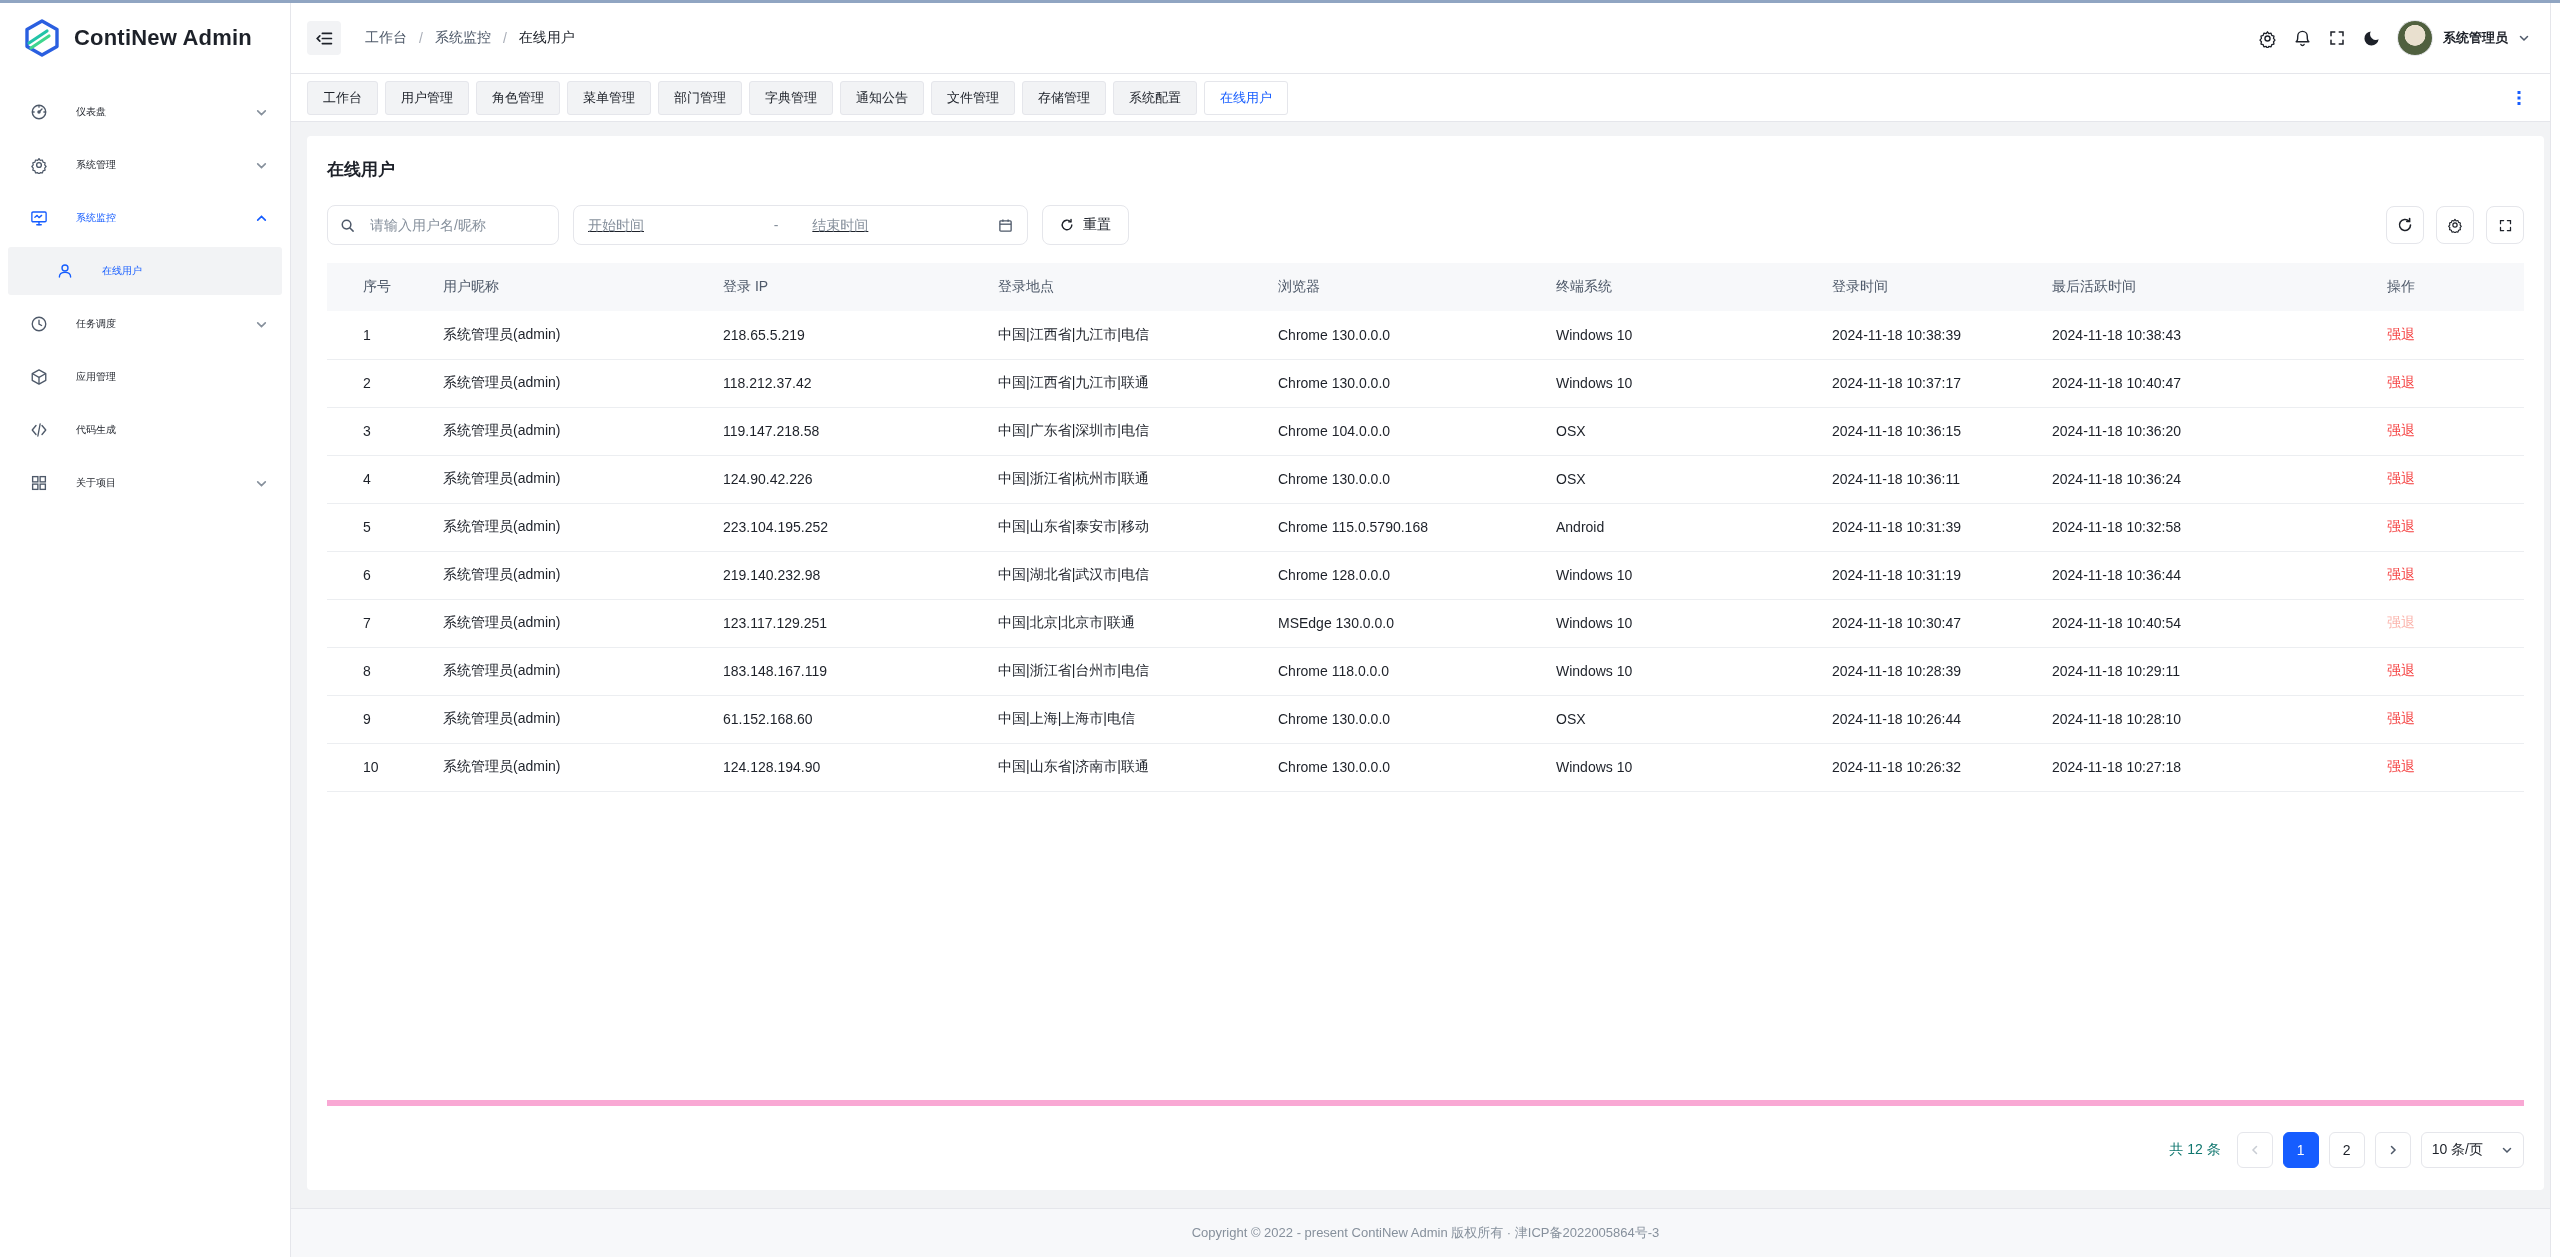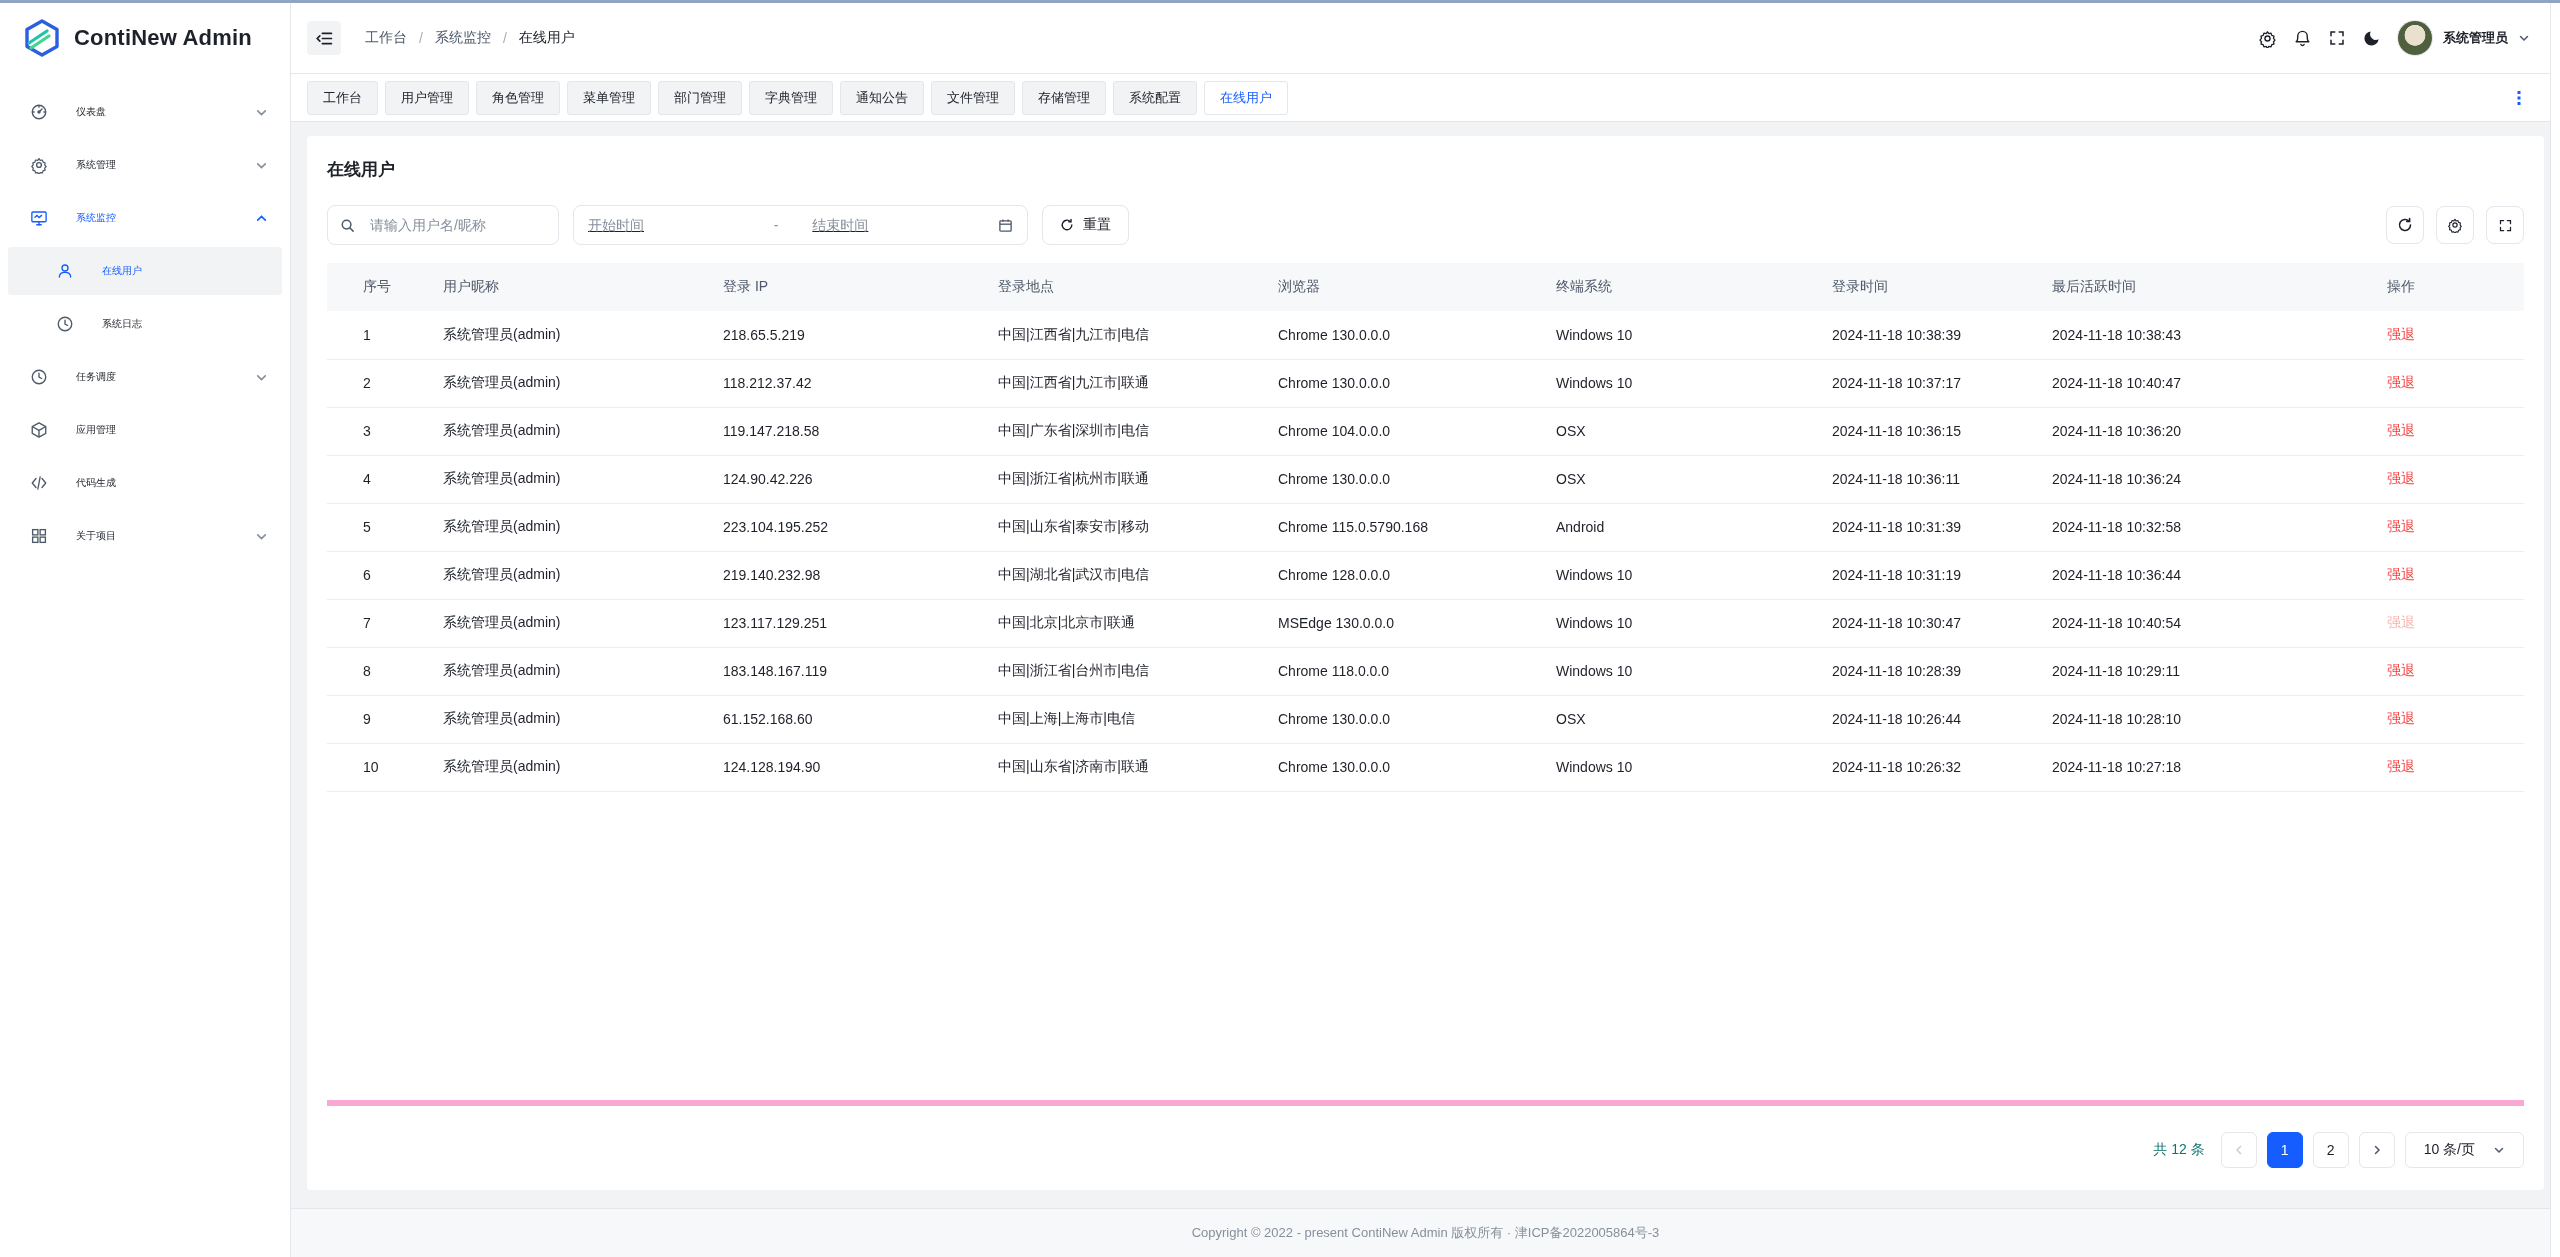--- a/index.html
+++ b/index.html
@@ -79,21 +79,21 @@
   .force-logout.disabled { color:#fbb3ab; cursor:default; }
 
   
   #pagination { display:flex; justify-content:flex-end; align-items:center; gap:10px; margin-top:26px; font-size:14px; color:#1d2129; }
   #total-label { margin-right:6px; color:#0f766e; }
   .page-btn { min-width:36px; height:36px; padding:0 4px; border:1px solid #e5e6eb; border-radius:6px; background:#fff;
               display:flex; align-items:center; justify-content:center; font-size:14px; color:#1d2129; cursor:pointer; }
   .page-btn.active { background:#165dff; border-color:#165dff; color:#fff; }
   .page-btn.nav { color:#4e5969; }
   .page-btn.disabled { color:#c9cdd4; cursor:default; }
-  .page-size { height:36px; padding:0 18px; border:1px solid #e5e6eb; border-radius:6px; background:#fff;
+  .page-size { height:36px; padding:0 10px; border:1px solid #e5e6eb; border-radius:6px; background:#fff;
                display:flex; align-items:center; gap:18px; font-size:14px; color:#1d2129; cursor:pointer; }
 
   
   #footer { height:49px; background:#f7f8fa; border-top:1px solid #e5e6eb; display:flex; align-items:center; justify-content:center; }
   #footer-text { font-size:13px; color:#86909c; }
 
   
   #scroll-gutter { position:fixed; top:3px; right:0; bottom:0; width:10px; background:#fff; border-left:1px solid #e5e6eb; }
 </style>
 </head>
@@ -164,29 +164,20 @@
           </span>
         </div>
         <div class="menu-item sub selected">
           <span class="mi-icon">
             <svg width="18" height="18" viewBox="0 0 24 24" fill="none" stroke="currentColor" stroke-width="1.8" stroke-linecap="round">
               <circle cx="12" cy="8" r="4"></circle>
               <path d="M4.5 20 c0-4 3.3-6.2 7.5-6.2 s7.5 2.2 7.5 6.2"></path>
             </svg>
           </span>
           <span>在线用户</span>
-        </div>
-        <div class="menu-item sub">
-          <span class="mi-icon">
-            <svg width="18" height="18" viewBox="0 0 24 24" fill="none" stroke="currentColor" stroke-width="1.8" stroke-linecap="round">
-              <circle cx="12" cy="12" r="9"></circle>
-              <path d="M12 7 V12 L15.5 14"></path>
-            </svg>
-          </span>
-          <span>系统日志</span>
         </div>
         <div class="menu-item">
           <span class="mi-icon">
             <svg width="18" height="18" viewBox="0 0 24 24" fill="none" stroke="currentColor" stroke-width="1.8" stroke-linecap="round">
               <circle cx="12" cy="12" r="9"></circle>
               <path d="M12 7 V12 L15.5 14"></path>
             </svg>
           </span>
           <span>任务调度</span>
           <span class="mi-chevron">

